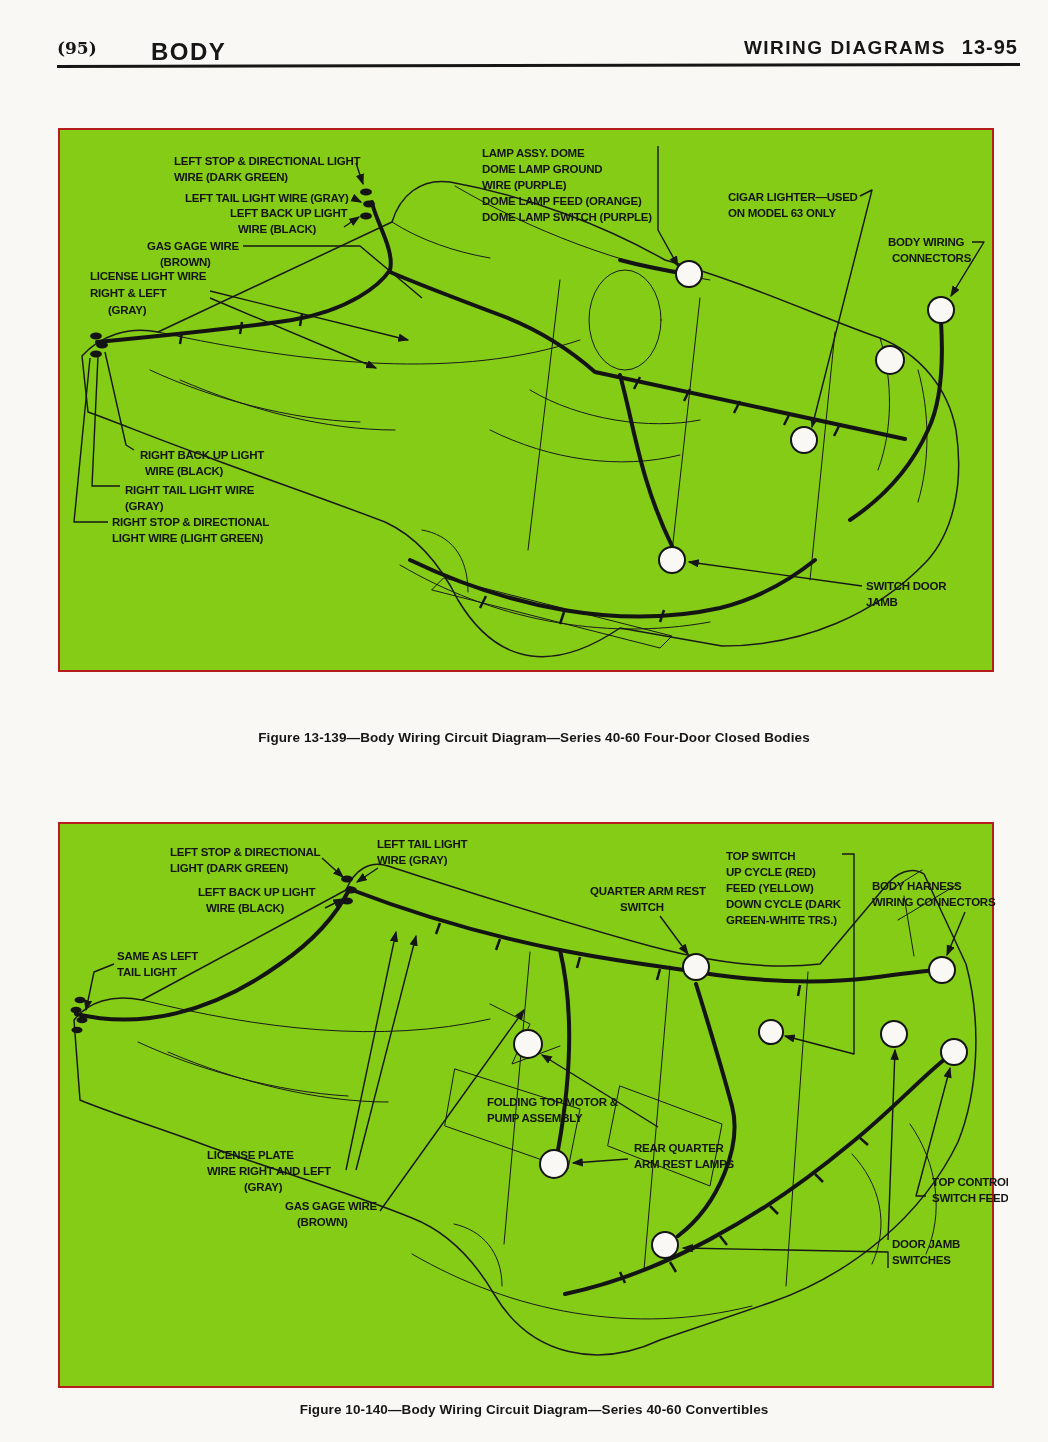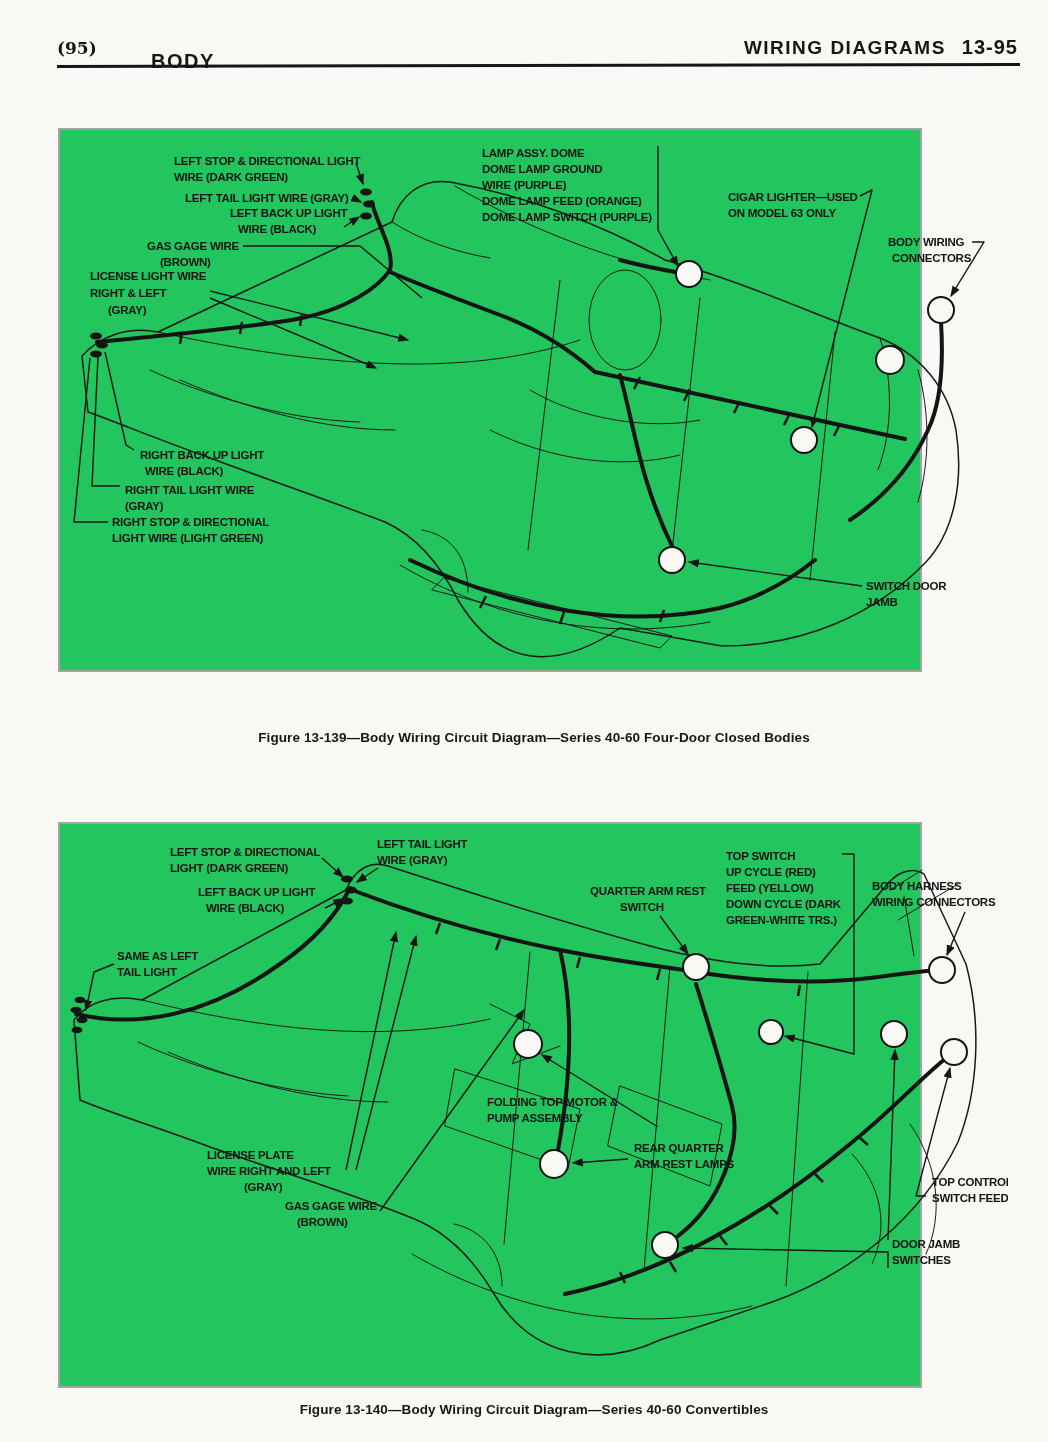--- a/index.html
+++ b/index.html
@@ -1,25 +1,25 @@
 <!DOCTYPE html>
 <html><head>
 <meta charset="utf-8">
 <style>
   html,body{margin:0;padding:0;background:#e8e6e1;}
   .page{position:relative;width:1048px;height:1442px;background:#f9f8f5;font-family:"Liberation Sans",sans-serif;color:#161616;overflow:hidden;}
   
   .hdr-left-ref{position:absolute;left:57px;top:38px;font-family:"DejaVu Serif",serif;font-size:17px;font-weight:bold;}
-  .hdr-left-sec{position:absolute;left:151px;top:38px;font-size:20px;font-weight:700;letter-spacing:1.5px;margin-top:12px;}
+  .hdr-left-sec{position:absolute;left:151px;top:38px;font-size:24px;font-weight:700;letter-spacing:1.5px;}
   .hdr-right{position:absolute;right:30px;top:36px;display:flex;align-items:baseline;gap:16px;}
   .hdr-title{font-size:19px;font-weight:700;letter-spacing:1.5px;}
   .hdr-num{font-size:20px;font-weight:700;letter-spacing:1px;}
   .hdr-rule{position:absolute;left:57px;top:64px;width:963px;height:3px;background:#161616;transform:rotate(-0.12deg);}
   
-  .figbox{position:absolute;left:58px;width:864px;border:2px solid #a3a3a3;background:#22c55e;box-sizing:border-box;}
+  .figbox{position:absolute;left:58px;width:936px;border:2px solid #b91c1c;background:#84cc16;box-sizing:border-box;}
   #fig1{top:128px;height:544px;}
   #fig2{top:822px;height:566px;}
   .caption{position:absolute;left:58px;width:952px;text-align:center;font-size:13.5px;font-weight:700;letter-spacing:0.1px;}
   #cap1{top:730px;}
   #cap2{top:1402px;}
   .diagram{display:block;}
   .diagram text{font:700 11.5px "Liberation Sans",sans-serif;fill:#141414;letter-spacing:-0.25px;}
   .body-line{stroke:#1a1a1a;fill:none;stroke-width:1.5;stroke-linecap:round;stroke-linejoin:round;}
   .body-thin{stroke:#1a1a1a;fill:none;stroke-width:1;stroke-linecap:round;}
   .harness{stroke:#141414;fill:none;stroke-width:4;stroke-linecap:round;stroke-linejoin:round;}
@@ -234,15 +234,15 @@
       <text x="237" y="402">(BROWN)</text>
       <text x="574" y="328">REAR QUARTER</text>
       <text x="574" y="344">ARM REST LAMPS</text>
       <text x="872" y="362">TOP CONTROL</text>
       <text x="872" y="378">SWITCH FEED</text>
       <text x="832" y="424">DOOR JAMB</text>
       <text x="832" y="440">SWITCHES</text>
     </g>
   </svg>
   </div>
-  <div class="caption" id="cap2">Figure 13-140—Body Wiring Circuit Diagram—Series 40-60 Convertibles</div>
+  <div class="caption" id="cap2">Figure 10-140—Body Wiring Circuit Diagram—Series 40-60 Convertibles</div>
 
 </div>
 
 </body></html>

